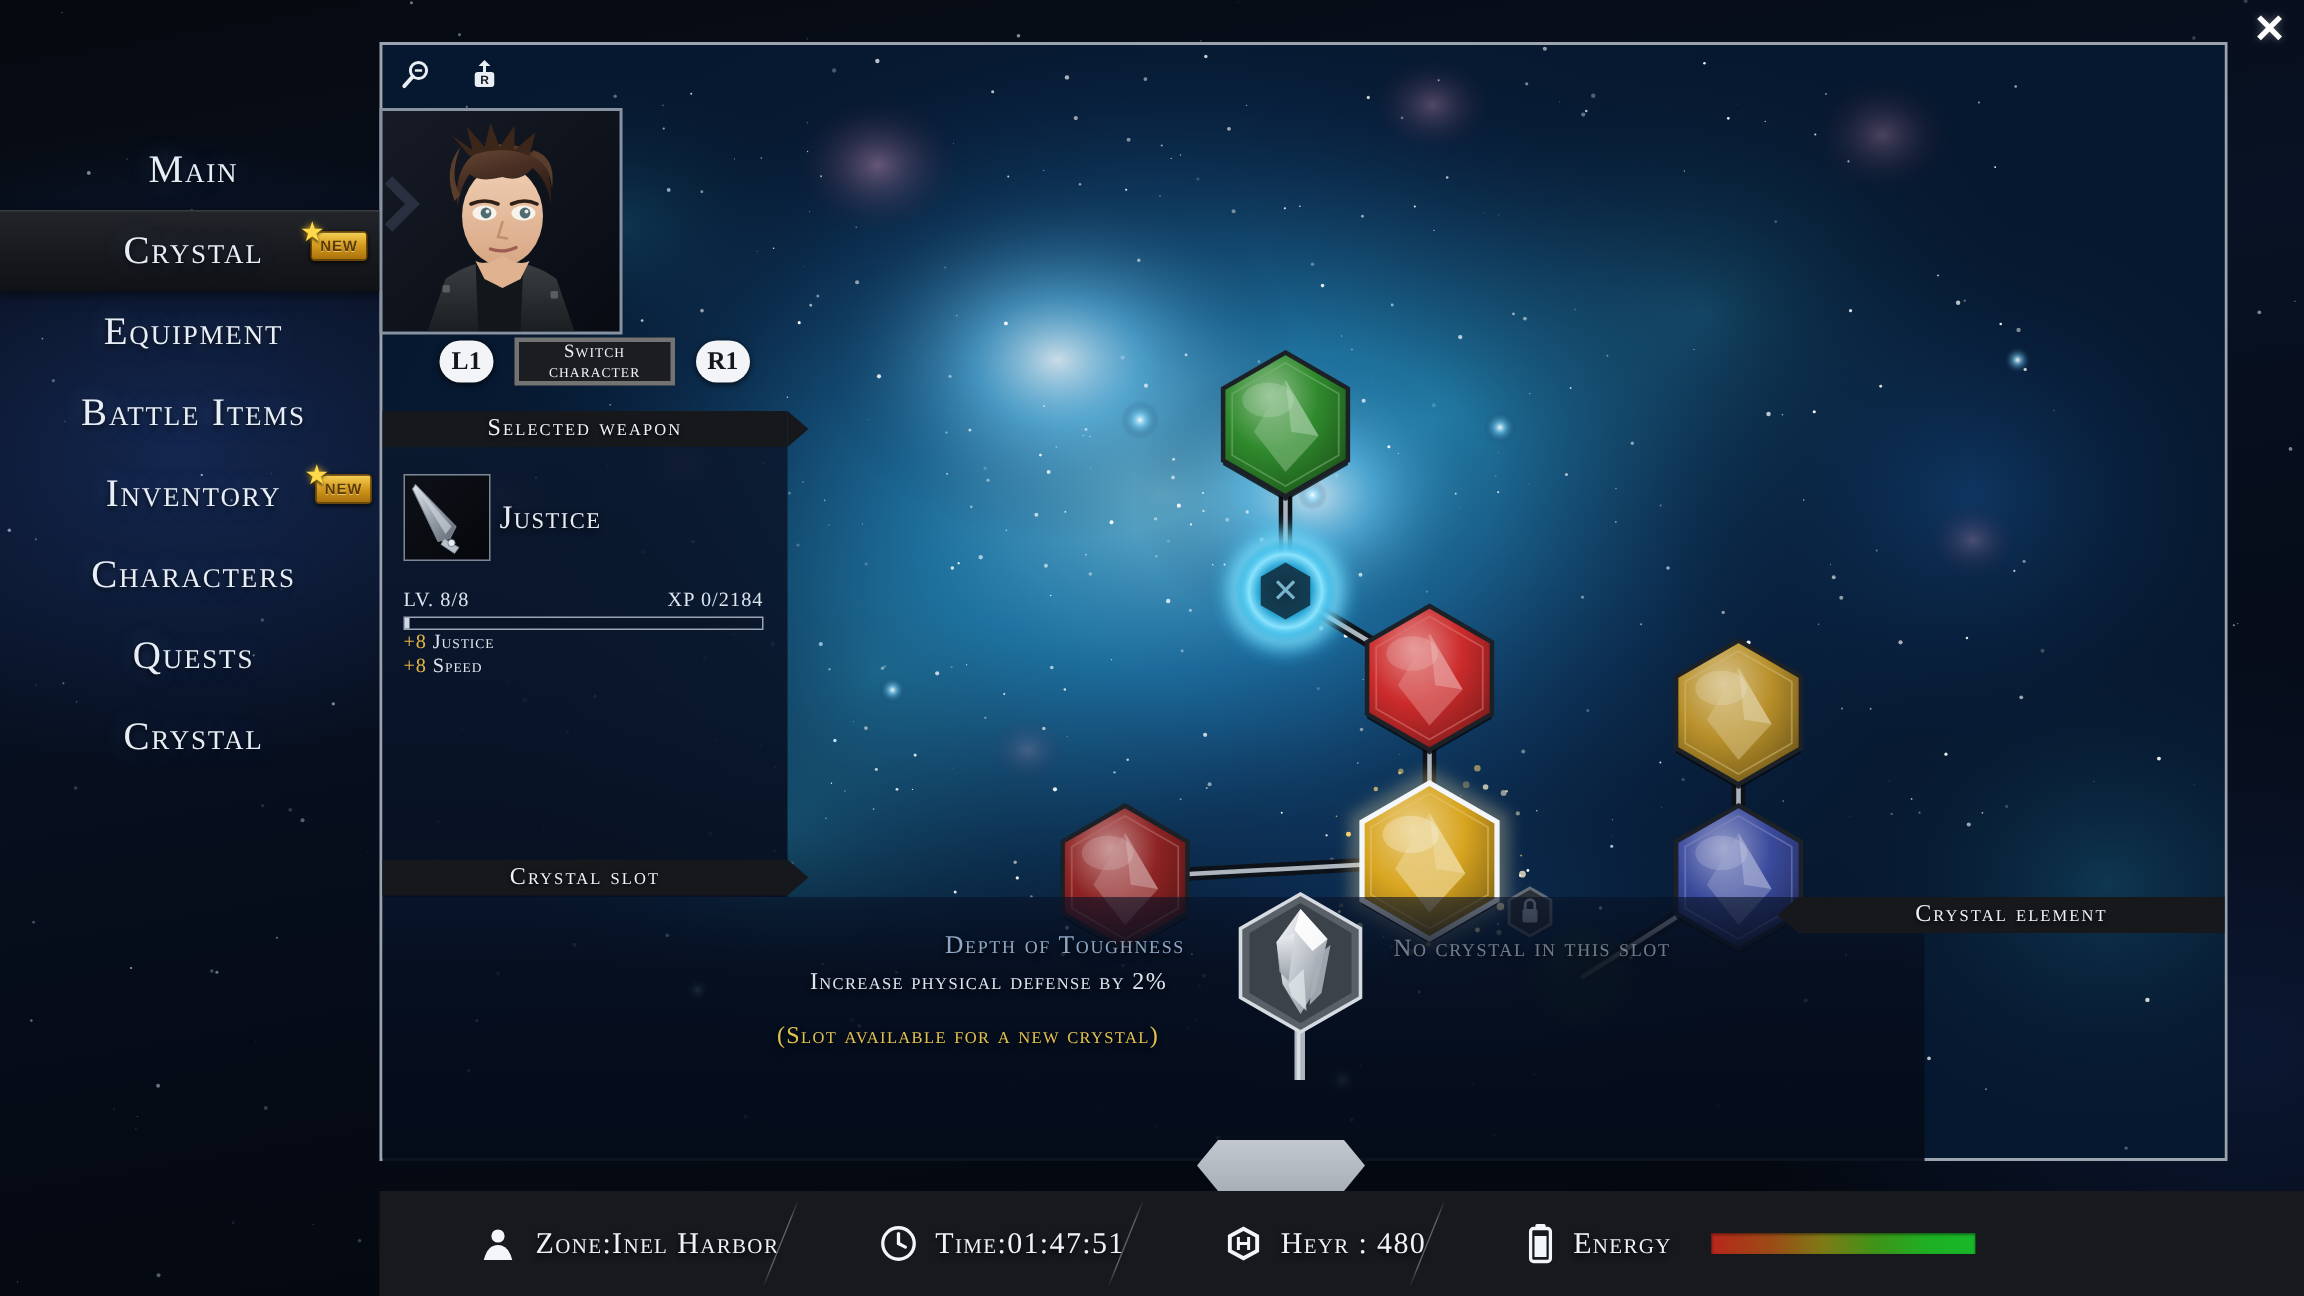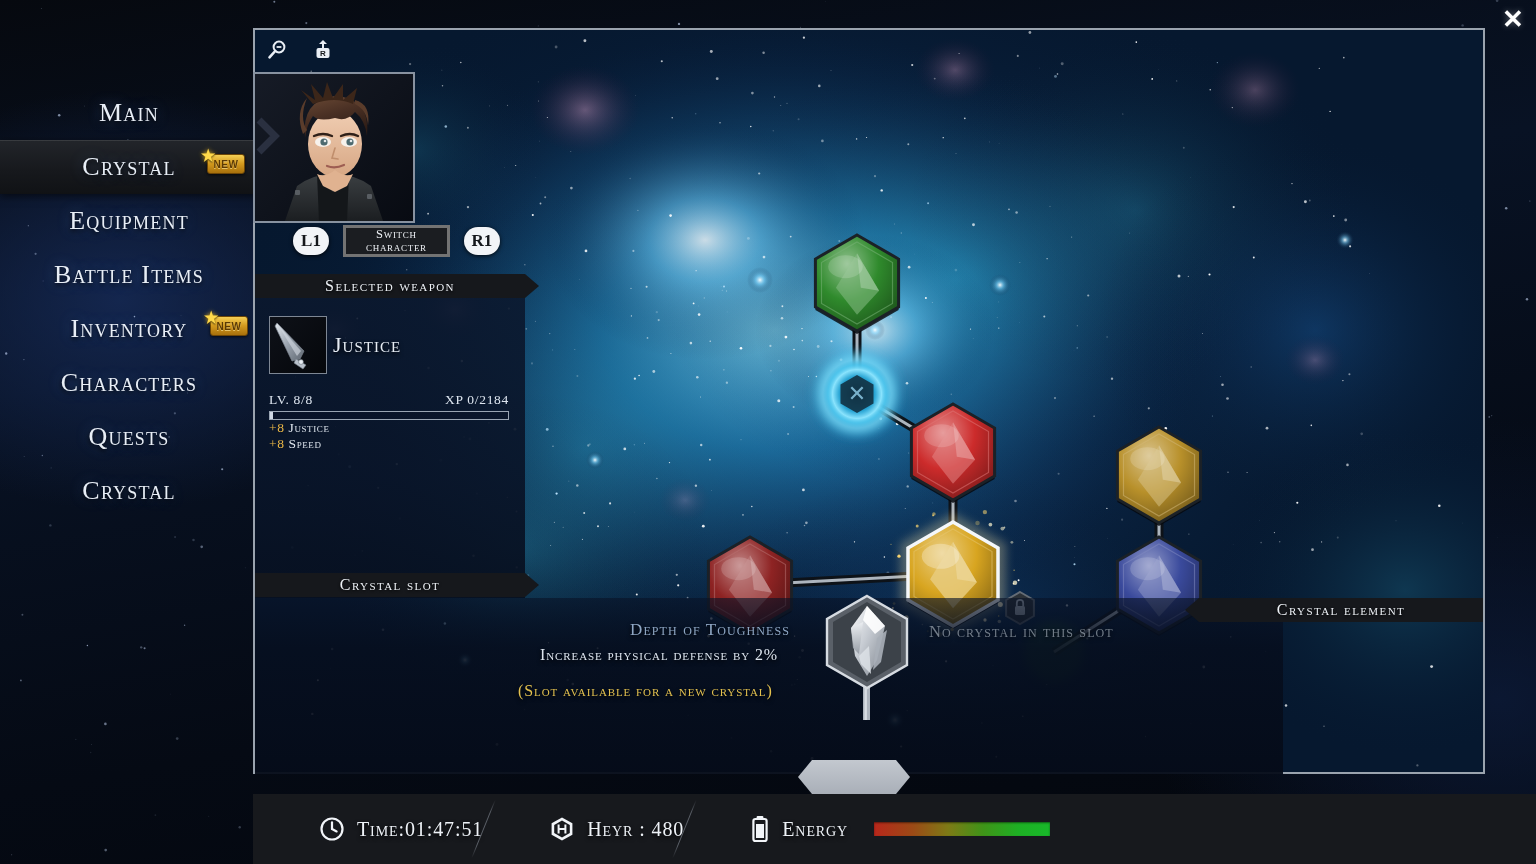--- a/index.html
+++ b/index.html
@@ -1016,20 +1016,27 @@
     <polygon points="62,48 72,40 66,72 58,80" fill="#a8afb8" opacity=".9"></polygon>
     <polygon points="44,66 54,56 56,84 46,74" fill="#dfe4e9" opacity=".8"></polygon>
   </svg>
 </div>
 
 <div id="handle"></div>
 
 <div id="statusbar">
   <div class="stat-seg">
     <svg width="26" height="26" viewBox="0 0 26 26">
+      <circle cx="13" cy="8" r="4.4" fill="#f2f5f9"></circle>
+      <path d="M3.5 24 Q6 14 13 14 Q20 14 22.5 24 Z" fill="#f2f5f9"></path>
+    </svg>
+    <span>Zone:Inel Harbor</span>
+  </div>
+  <div class="stat-seg">
+    <svg width="26" height="26" viewBox="0 0 26 26">
       <circle cx="13" cy="13" r="10.5" fill="none" stroke="#f2f5f9" stroke-width="2.2"></circle>
       <line x1="13" y1="13" x2="13" y2="6.4" stroke="#f2f5f9" stroke-width="2.2" stroke-linecap="round"></line>
       <line x1="13" y1="13" x2="17.6" y2="15.4" stroke="#f2f5f9" stroke-width="2.2" stroke-linecap="round"></line>
     </svg>
     <span>Time:01:47:51</span>
   </div>
   <div class="stat-seg">
     <svg width="26" height="26" viewBox="0 0 26 26">
       <polygon points="13,1.6 23.4,7.3 23.4,18.7 13,24.4 2.6,18.7 2.6,7.3" fill="#f2f5f9"></polygon>
       <polygon points="13,4.6 20.8,8.9 20.8,17.1 13,21.4 5.2,17.1 5.2,8.9" fill="#17191d"></polygon>

